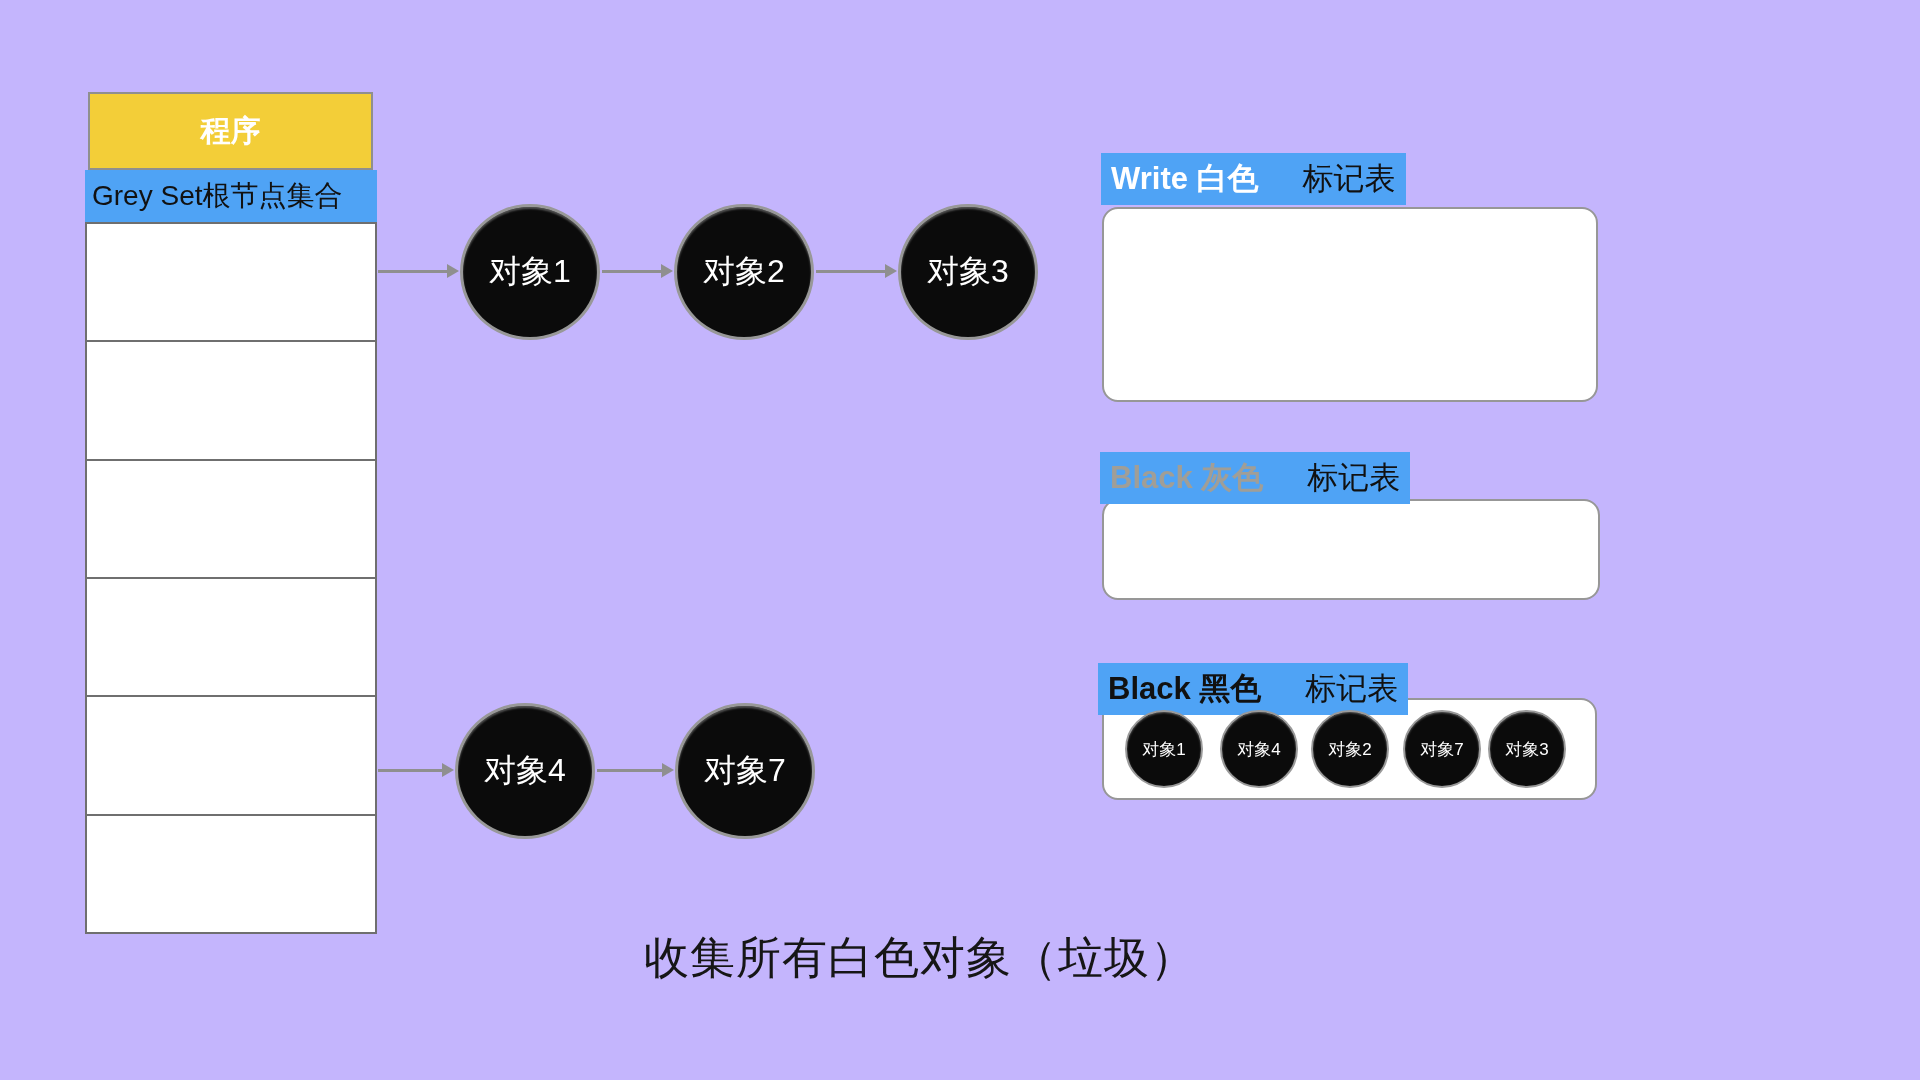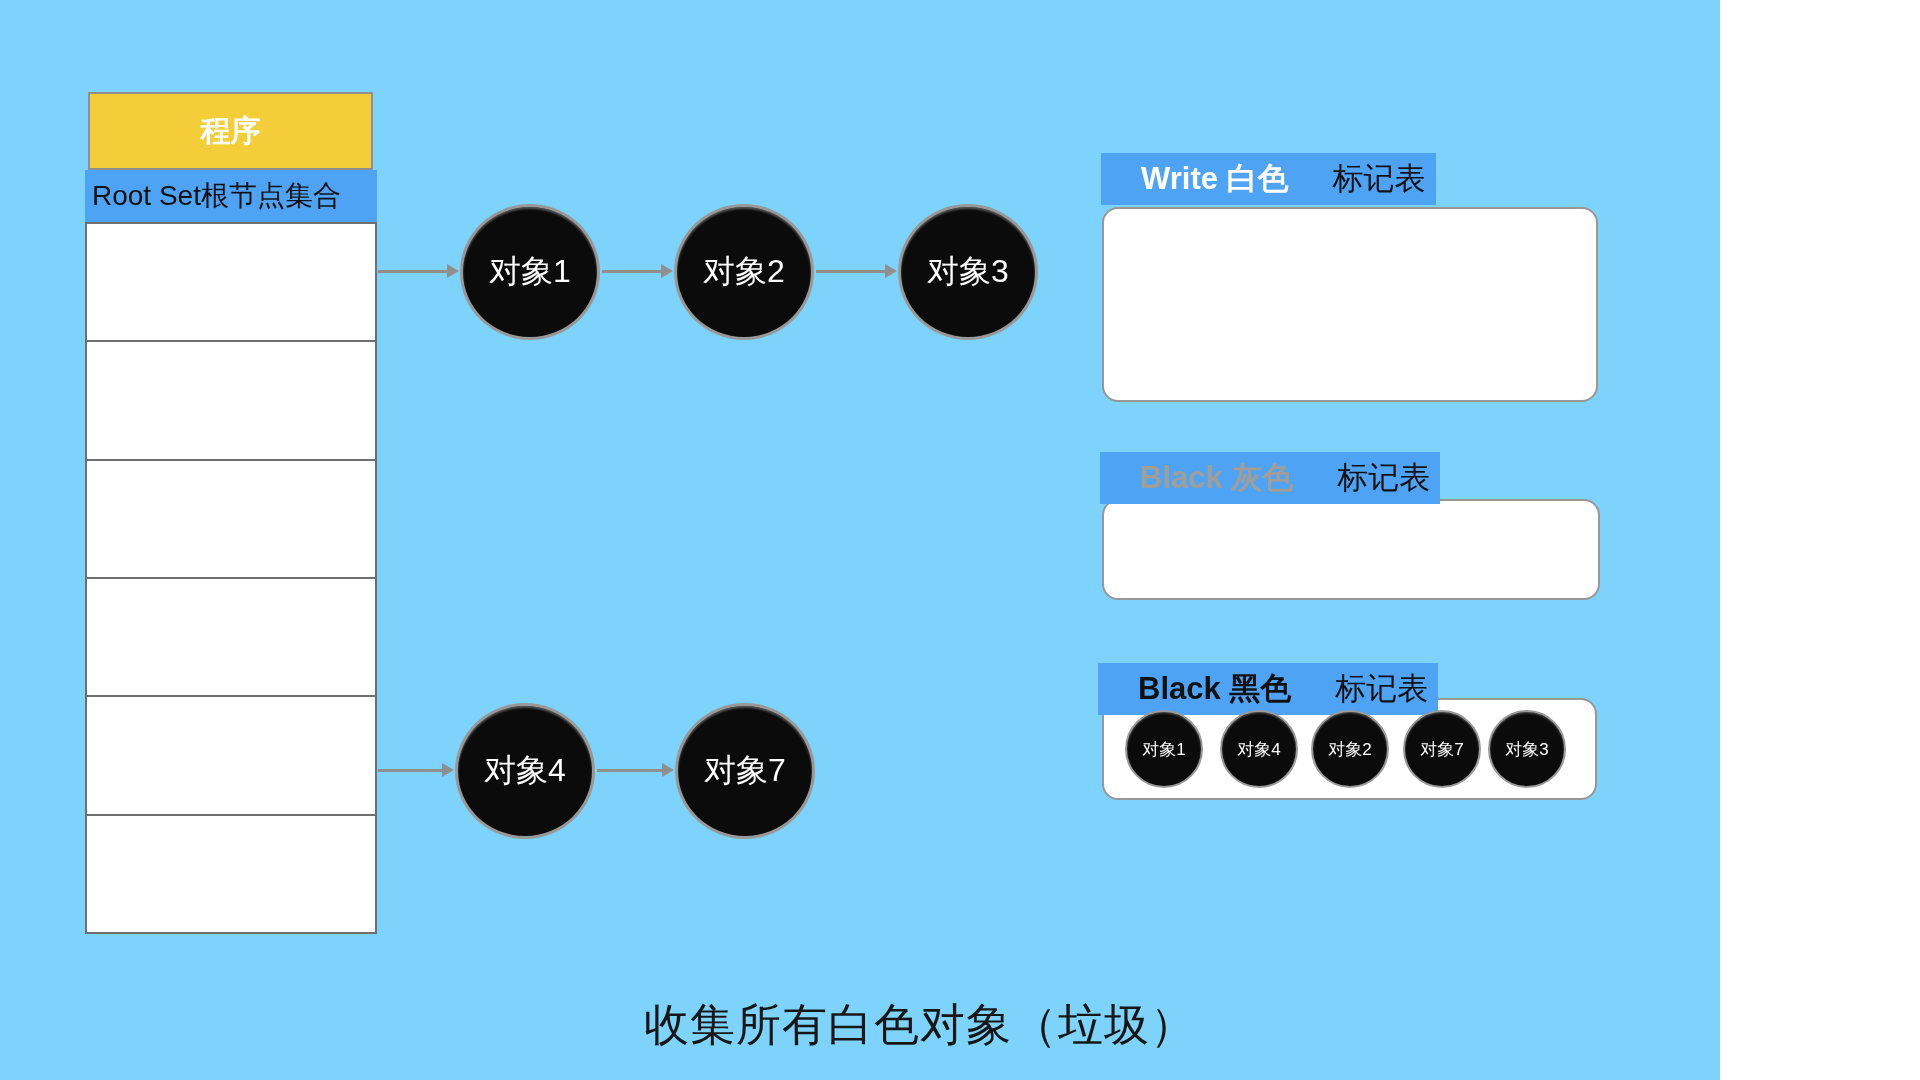--- a/index.html
+++ b/index.html
@@ -1,17 +1,17 @@
 <!DOCTYPE html>
 <html><head>
 <meta charset="utf-8">
 <style>
   html,body { margin:0; padding:0; background:#ffffff; }
   .canvas {
-    position:relative; width:1720px; height:1080px; background:#7dd3fc;
+    position:relative; width:1920px; height:1080px; background:#c4b5fd;
     font-family:"Liberation Sans", sans-serif; overflow:hidden;
   }
   .canvas * { box-sizing:border-box; }
 
   
   .program-box {
     position:absolute; left:88px; top:92px; width:285px; height:78px;
     background:#F3CE38; border:2px solid #8f8f8f;
     display:flex; align-items:center; justify-content:center;
     color:#ffffff; font-weight:bold; font-size:30px;
@@ -50,21 +50,21 @@
     border-left:12px solid #8f8f8f;
     border-top:7px solid transparent; border-bottom:7px solid transparent;
   }
 
   
   .bar {
     position:absolute; height:52px; background:#4FA3F5;
     display:inline-flex; align-items:center; padding:0 10px;
     font-size:31px; white-space:nowrap; z-index:3;
   }
-  .bar .title { font-weight:bold;margin-left:30px; }
+  .bar .title { font-weight:bold; }
   .bar .title.white-text { color:#ffffff; }
   .bar .title.grey-text  { color:#A09E97; }
   .bar .title.black-text { color:#111111; }
   .bar .suffix { color:#111111; font-weight:normal;margin-left:44px; }
 
   
   .roundbox {
     position:absolute; background:#ffffff;
     border:2px solid #979797; border-radius:16px; z-index:1;
   }
@@ -73,36 +73,36 @@
   .node-small {
     position:absolute; width:78px; height:78px; border-radius:50%;
     background:#0b0b0b; border:2px solid #9a9a9a;
     box-shadow: inset 0 1px 2px rgba(255,255,255,0.3);
     display:flex; align-items:center; justify-content:center;
     color:#ffffff; font-size:17px; white-space:nowrap; z-index:4;
   }
 
   
   .caption {
-    position:absolute; left:920px; top:995px; transform:translateX(-50%);
+    position:absolute; left:920px; top:928px; transform:translateX(-50%);
     font-size:45px; font-weight:300; color:#161616;
     letter-spacing:1px; white-space:nowrap;
   }
 </style>
 </head>
 <body>
 
 <div class="canvas">
 
   <div class="program-box">
     <span>程序</span>
   </div>
 
   <div class="root-bar">
-    <span>Root Set根节点集合</span>
+    <span>Grey Set根节点集合</span>
   </div>
 
   <div class="stack-table">
     <div class="cell"></div>
     <div class="cell"></div>
     <div class="cell"></div>
     <div class="cell"></div>
     <div class="cell"></div>
     <div class="cell"></div>
   </div>

